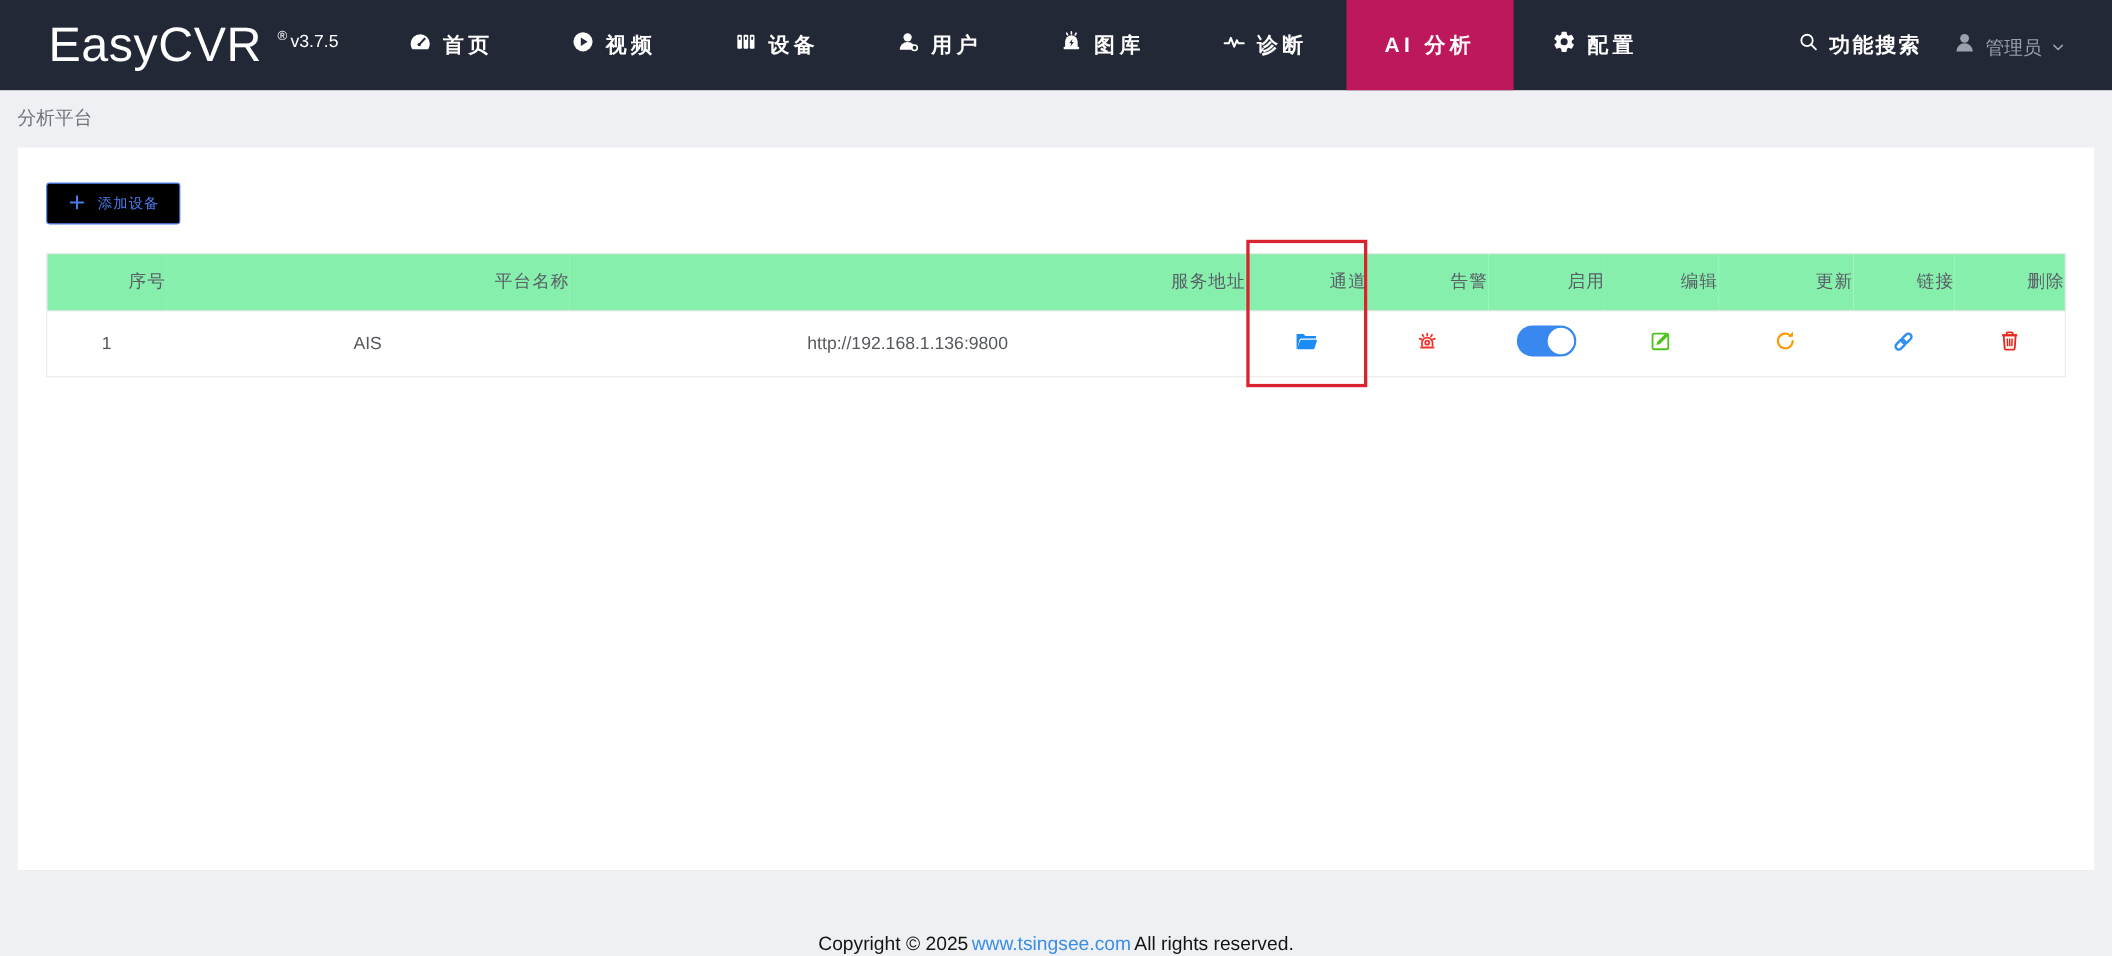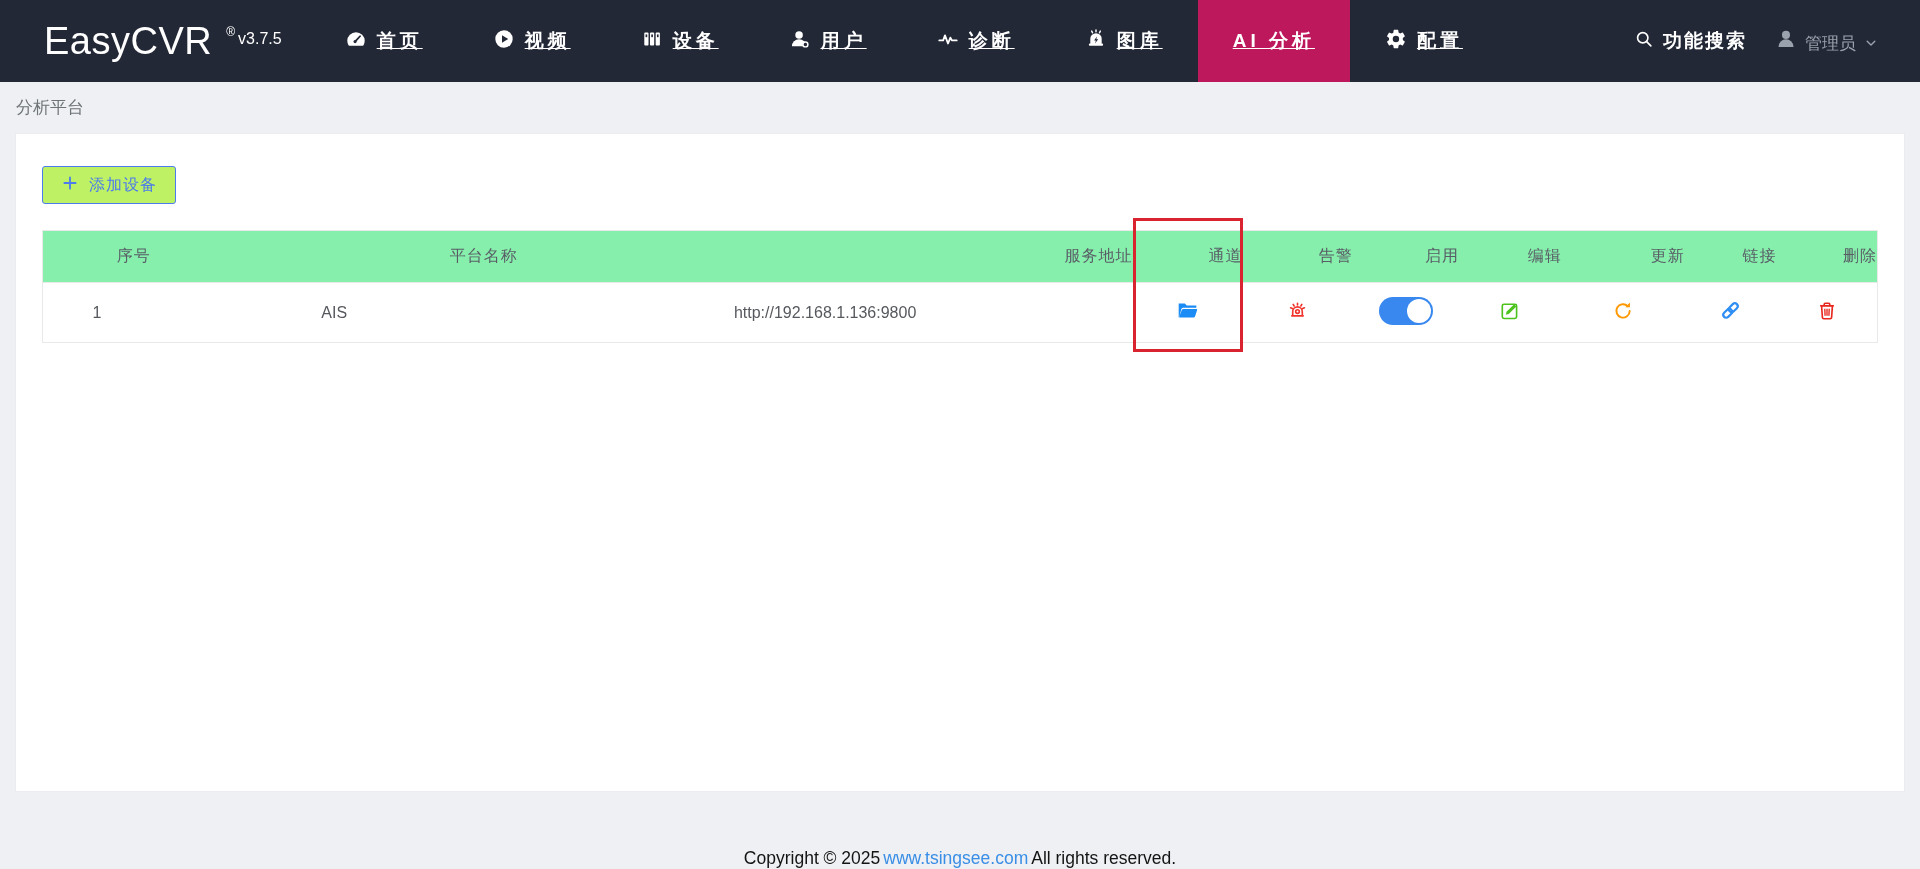--- a/index.html
+++ b/index.html
@@ -2,43 +2,43 @@
 <html><head>
 <meta charset="utf-8">
 <style>
   * { margin:0; padding:0; box-sizing:border-box; }
   html,body { width:1920px; height:869px; overflow:hidden; }
   body { background:#eef0f3; font-family:"Liberation Sans","DejaVu Sans",sans-serif; }
 
   
   .navbar { height:82px; background:#232836; display:flex; align-items:stretch; color:#fff; }
   .logo-wrap { display:flex; align-items:center; padding:0 28px 0 44px; cursor:pointer; }
-  .logo-text { font-size:38px; color:#fff; letter-spacing:.5px; }
+  .logo-text { font-size:44px; color:#fff; letter-spacing:.5px; }
   .logo-meta { display:flex; align-items:flex-end; margin-left:14px; padding-bottom:4px; }
   .logo-reg { font-size:12px; position:relative; top:-9px; margin-right:3px; }
   .logo-ver { font-size:16px; }
-  .nav-menu { display:flex; align-items:stretch; list-style:none;text-decoration:underline; }
+  .nav-menu { display:flex; align-items:stretch; list-style:none; }
   .nav-item { display:flex; align-items:center; gap:10px; padding:0 35px; font-size:19px;
               font-weight:700; letter-spacing:4px; cursor:pointer; white-space:nowrap; }
   .nav-item.active { background:#be185d; }
   .nav-item svg { flex:0 0 auto; }
   .nav-right { margin-left:auto; display:flex; align-items:center; gap:28px; padding-right:42px; }
   .nav-search { display:flex; align-items:center; gap:9px; font-size:19px; font-weight:700;
                 letter-spacing:2px; cursor:pointer; }
   .nav-user { display:flex; align-items:flex-end; gap:8px; color:#9aa2ad; font-size:17px; cursor:pointer; }
 
   
   .breadcrumb-bar { height:51px; display:flex; align-items:center; padding-left:16px;
                     color:#6f7479; font-size:17px; }
 
   
   .card { margin:0 15px; height:659px; background:#fff; border:1px solid #eaecef; padding:32px 26px; }
   .add-btn { display:inline-flex; align-items:center; gap:10px; height:38px; padding:0 18px;
-             background:#bef264; border:1px solid #4b7bec; border-radius:3px; color:#4b7bec;
-             font-size:16px; letter-spacing:1px; cursor:pointer; font-family:inherit; }
+             background:#000000; border:1px solid #4b7bec; border-radius:3px; color:#4b7bec;
+             font-size:13px; letter-spacing:1px; cursor:pointer; font-family:inherit; }
 
   
   .table-wrap { position:relative; margin-top:26px; }
   table { width:100%; border-collapse:collapse; table-layout:fixed;
           border:1px solid #e9e9e9; }
   thead th { height:52px; background:#86efac; color:#595e66; font-size:16px; font-weight:400;
              text-align:right; border-bottom:1px solid #e9e9e9; letter-spacing:1px; }
   tbody td { height:60px; background:#fff; color:#55585d; font-size:16px; text-align:center;
              vertical-align:middle; }
   .cell-icon { display:inline-flex; align-items:center; justify-content:center; cursor:pointer; }
@@ -106,35 +106,35 @@
             <circle cx="11" cy="7.6" r="4.1" fill="#fff"></circle>
             <path d="M3.2 20a7.8 7.8 0 0 1 15.6 0z" fill="#fff"></path>
             <circle cx="17.9" cy="17.9" r="2.7" fill="#232836" stroke="#fff" stroke-width="1.6"></circle>
           </svg>
       </span>
       <span>用户</span>
     </li>
     <li class="nav-item">
       <span>
         <svg width="22" height="22" viewBox="0 0 24 24">
-            <path d="M2.5 13.5h4.2l2-5.4 3.3 8.8 2.6-6.4 1.6 3h5.3" stroke="#fff" stroke-width="2" fill="none" stroke-linecap="round" stroke-linejoin="round"></path>
-          </svg>
-      </span>
-      <span>诊断</span>
-    </li>
-    <li class="nav-item">
-      <span>
-        <svg width="22" height="22" viewBox="0 0 24 24">
             <path d="M5.8 17.4v-5.6a6.2 6.2 0 0 1 12.4 0v5.6z" fill="#fff"></path>
             <rect x="4.2" y="17" width="15.6" height="2.4" rx="1.2" fill="#fff"></rect>
             <path d="M13 9.2l-3.1 4.3h2l-1 3.4 3.5-4.7h-2z" fill="#232836"></path>
             <path d="M12 2.2v2M7.3 3.4l.9 1.8M16.7 3.4l-.9 1.8" stroke="#fff" stroke-width="1.6" stroke-linecap="round"></path>
           </svg>
       </span>
       <span>图库</span>
+    </li>
+    <li class="nav-item">
+      <span>
+        <svg width="22" height="22" viewBox="0 0 24 24">
+            <path d="M2.5 13.5h4.2l2-5.4 3.3 8.8 2.6-6.4 1.6 3h5.3" stroke="#fff" stroke-width="2" fill="none" stroke-linecap="round" stroke-linejoin="round"></path>
+          </svg>
+      </span>
+      <span>诊断</span>
     </li>
     <li class="nav-item active">
       <span>AI 分析</span>
     </li>
     <li class="nav-item">
       <span>
         <svg width="22" height="22" viewBox="0 0 24 24">
             <path d="M19.4 13c.04-.33.1-.65.1-1s-.06-.67-.1-1l2.1-1.65c.2-.15.25-.42.1-.64l-2-3.46a.5.5 0 0 0-.6-.22l-2.5 1a7.3 7.3 0 0 0-1.7-1l-.37-2.65A.5.5 0 0 0 13.93 2h-4a.5.5 0 0 0-.5.43L9.07 5.07c-.62.26-1.18.6-1.7 1l-2.5-1a.5.5 0 0 0-.6.22l-2 3.46c-.14.22-.1.49.1.64L4.47 11c-.04.33-.1.65-.1 1s.06.67.1 1l-2.1 1.65c-.2.15-.24.42-.1.64l2 3.46c.12.22.38.3.6.22l2.5-1c.52.4 1.08.74 1.7 1l.36 2.64c.04.25.25.43.5.43h4c.25 0 .46-.18.5-.43l.36-2.64c.62-.26 1.18-.6 1.7-1l2.5 1c.22.08.48 0 .6-.22l2-3.46a.5.5 0 0 0-.1-.64L19.4 13zM11.93 15.5a3.5 3.5 0 1 1 0-7 3.5 3.5 0 0 1 0 7z" fill="#fff"></path>
           </svg>
       </span>

